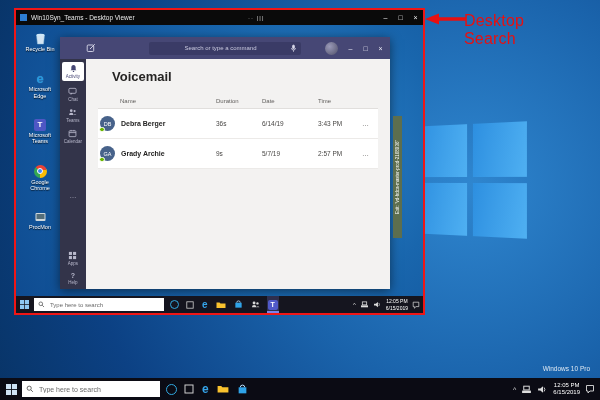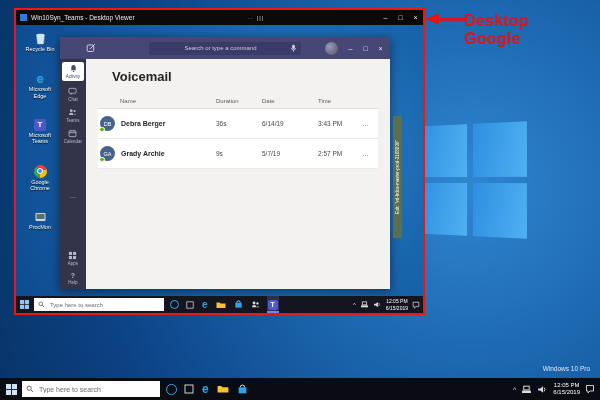--- a/index.html
+++ b/index.html
@@ -91,21 +91,21 @@
   .tray{margin-left:auto;display:flex;align-items:center;gap:4px;padding-right:3px;}
   .chev{color:#ddd;font-size:6px;}
   .clock{text-align:center;color:#fff;font-size:5px;line-height:1.25;cursor:default;}
   .taskbar.outer .clock{font-size:6px;}
 
   
   .ribbon{position:absolute;left:393px;top:116px;width:9px;height:122px;background:#5d6e4e;color:#fff;
     font-size:4.5px;writing-mode:vertical-rl;transform:rotate(180deg);display:flex;align-items:center;
     justify-content:center;overflow:hidden;white-space:nowrap;z-index:6;}
   .anno-arrow{position:absolute;left:424px;top:11px;z-index:8;}
-  .anno-text{position:absolute;left:464px;top:12px;z-index:8;font-size:16px;font-weight:700;color:#e81010;
+  .anno-text{position:absolute;left:464px;top:12px;z-index:8;font-size:16px;font-weight:400;color:#e81010;
     line-height:1.12;letter-spacing:.2px;}
 </style>
 </head>
 <body>
 
 <div class="stage">
 
   <div class="winlogo">
     <div></div>
     <div></div>
@@ -346,21 +346,21 @@
   </div>
 
   <div class="ribbon">Exit: "vd-hdca-master-prod-2168936"</div>
 
   <svg class="anno-arrow" width="44" height="16" viewBox="0 0 44 16">
     <line x1="42" y1="8" x2="13" y2="8" stroke="#e81010" stroke-width="3.5"></line>
     <polygon points="1,8 15,2.5 15,13.5" fill="#e81010"></polygon>
   </svg>
   <div class="anno-text">
     <div>Desktop</div>
-    <div>Google</div>
+    <div>Search</div>
   </div>
 
   <div class="taskbar outer">
     <span class="start" style="margin-left:6px;">
       <svg width="11" height="11" viewBox="0 0 10 10" fill="#cfe3f5">
           <rect x="0" y="0" width="4.6" height="4.6"></rect>
           <rect x="5.4" y="0" width="4.6" height="4.6"></rect>
           <rect x="0" y="5.4" width="4.6" height="4.6"></rect>
           <rect x="5.4" y="5.4" width="4.6" height="4.6"></rect>
         </svg>

